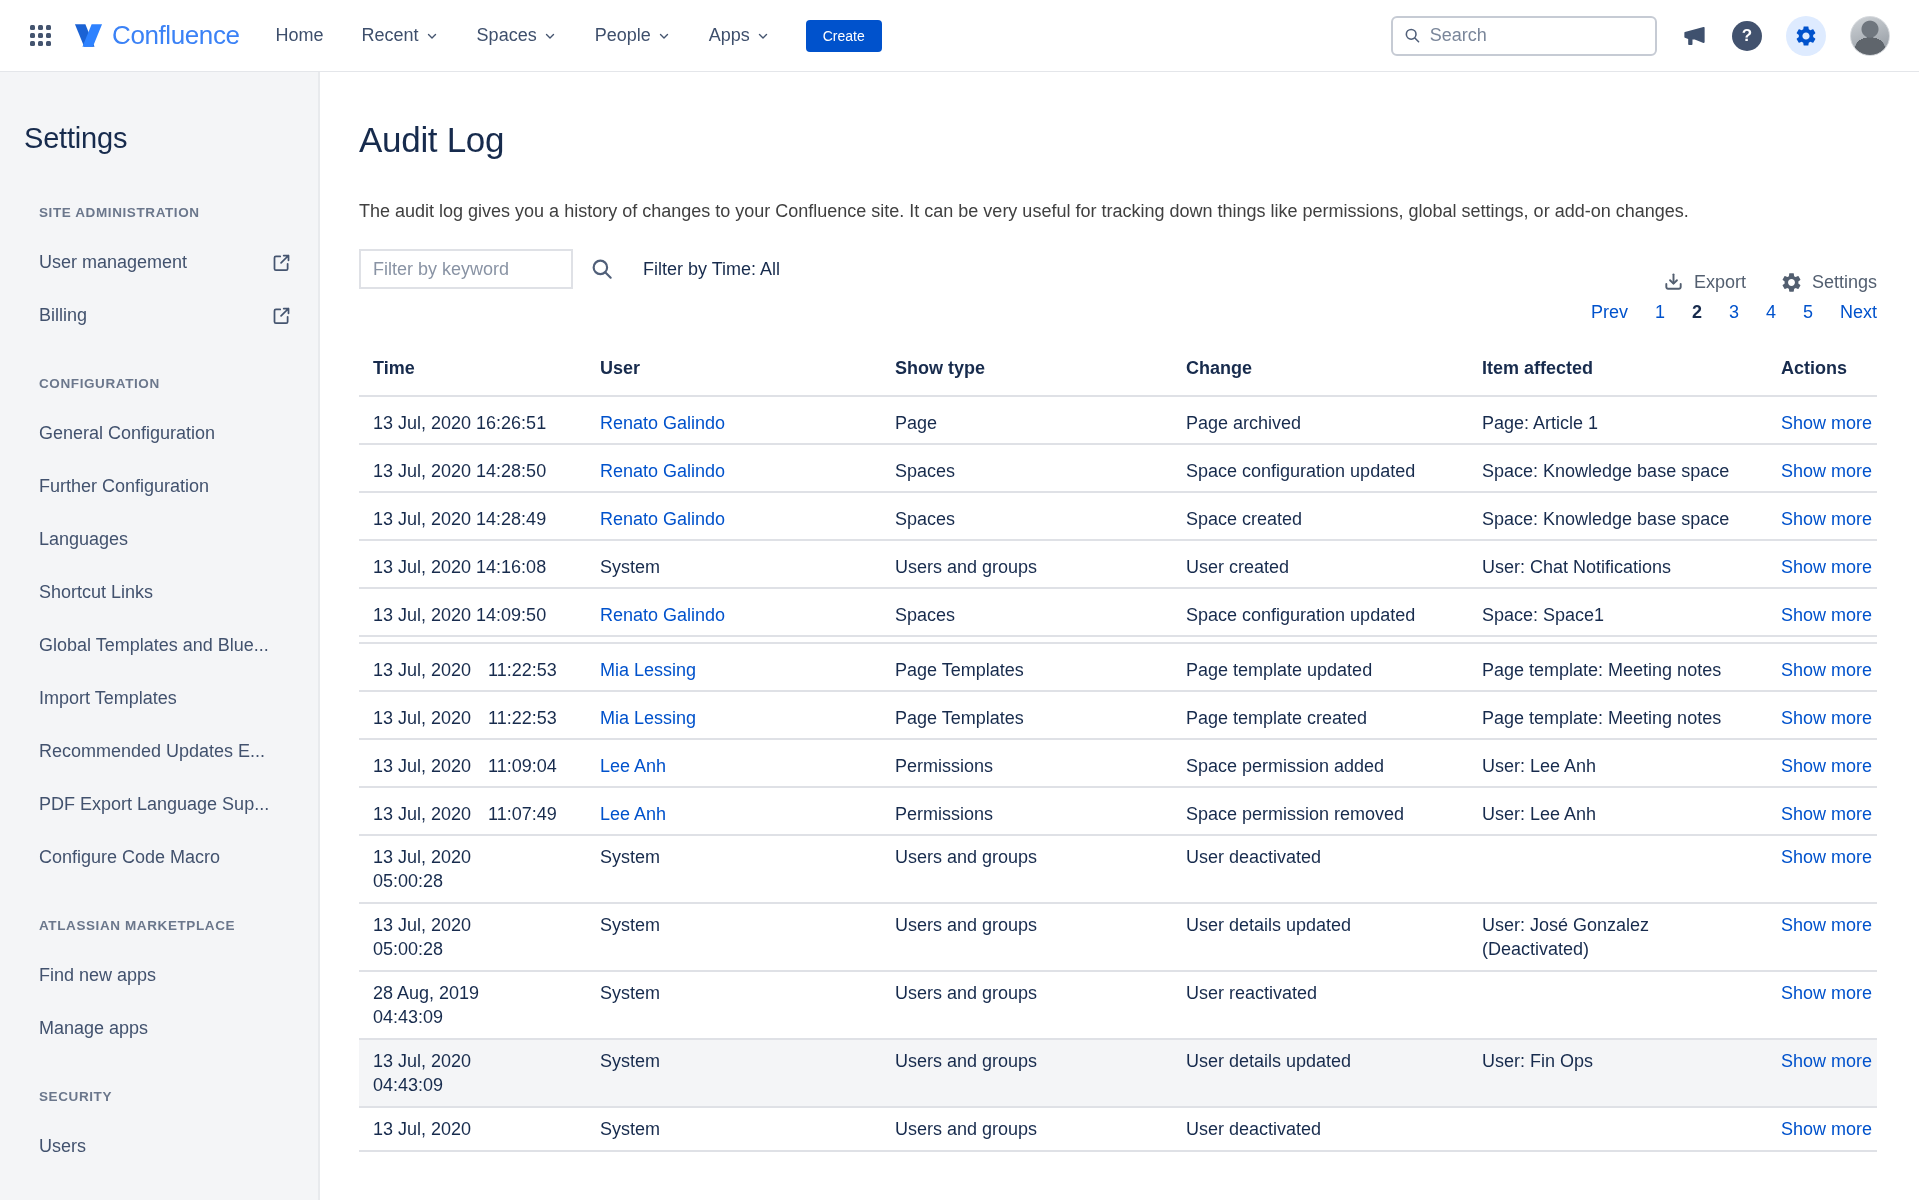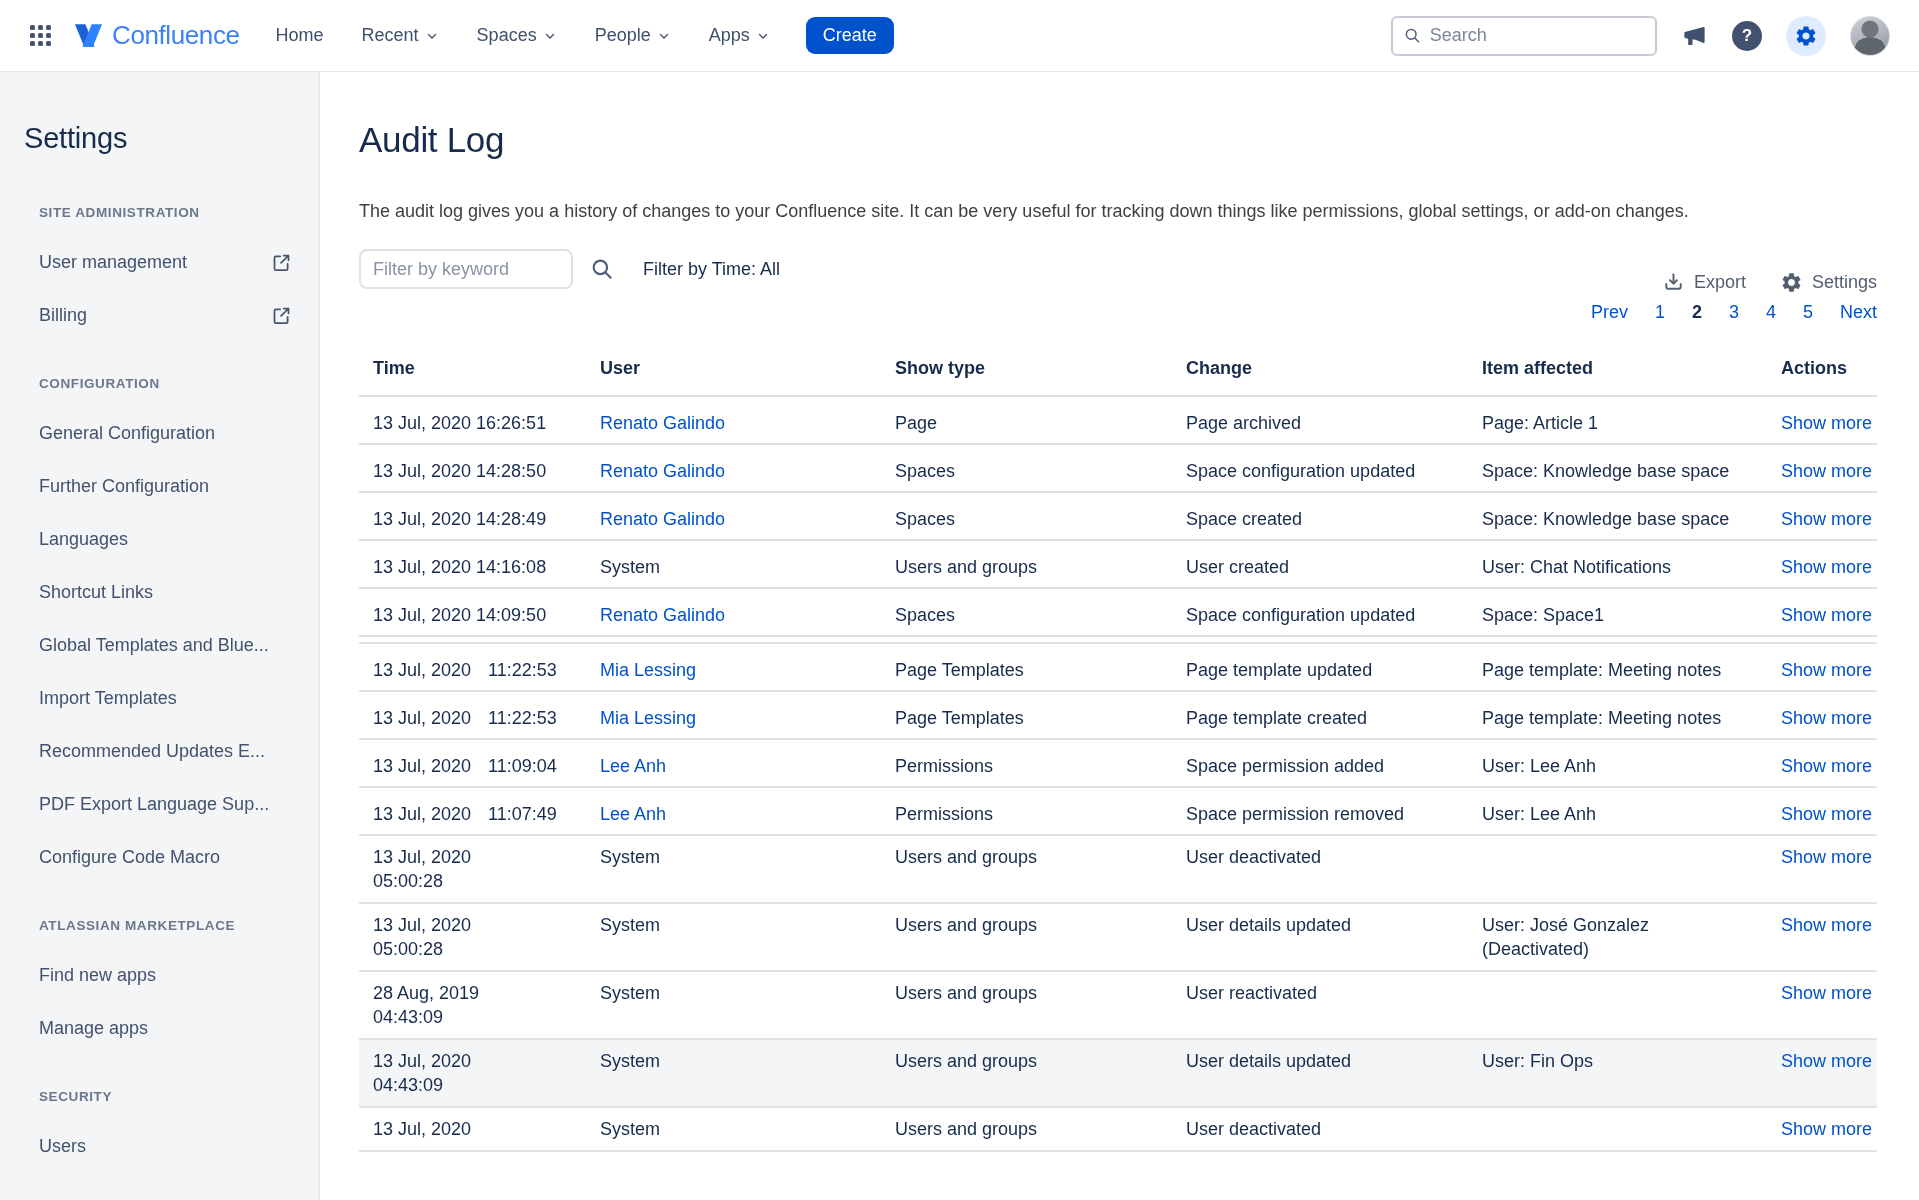--- a/index.html
+++ b/index.html
@@ -14,22 +14,22 @@
     height:72px; background:#fff; border-bottom:1px solid #E4E6EA;
     display:flex; align-items:center; padding:0 29px 0 30px; position:relative; z-index:5;
   }
   .grid-icon { display:grid; grid-template-columns:repeat(3,5px); gap:3px; cursor:pointer; margin-right:22px;}
   .grid-icon i { width:5px; height:5px; background:#44546F; border-radius:1.5px; }
   .logo { display:flex; align-items:center; gap:8px; margin-right:36px; }
   .logo-word { font-size:26px; font-weight:400; color:#3b82f6; letter-spacing:-0.4px; }
   .primary-nav { display:flex; align-items:center; gap:38px; }
   .nav-item { display:flex; align-items:center; gap:6px; font-size:18px; color:#3E4F6C; font-weight:500; cursor:pointer; }
   .create-btn {
-    margin-left:36px; background:#0052CC; color:#fff; border:none; border-radius:9px;
-    font-size:18px; font-weight:500; padding:8px 17px; cursor:pointer;
+    margin-left:36px; background:#0052CC; color:#fff; border:none; border-radius:4px;
+    font-size:14px; font-weight:500; padding:8px 17px; cursor:pointer;
     font-family:inherit;
     text-align:center;
   }
   .topbar-right { margin-left:auto; display:flex; align-items:center; gap:24px; }
   .search-box {
     display:flex; align-items:center; width:266px; height:40px;
     border:2px solid #C6CBD4; border-radius:6px; padding:0 10px; background:#fff;
   }
   .search-box input {
     border:none; outline:none; font-size:18px; color:#172B4D; width:100%;
@@ -67,21 +67,21 @@
     display:flex; align-items:center; justify-content:space-between;
     padding:0 2px 0 15px; margin-top:31px; cursor:pointer;
   }
   .sb-item span { font-size:18px; color:#42526E; line-height:22px; white-space:nowrap; }
   
   .main { position:absolute; left:320px; top:72px; right:0; bottom:0; background:#fff; padding:48px 42px 0 39px; }
   .page-title { font-size:35px; font-weight:500; color:#172B4D; letter-spacing:-0.3px; }
   .page-desc { font-size:18px; color:#404040; margin-top:40px; line-height:22px; }
   .filter-row { display:flex; align-items:center; margin-top:27px; height:40px; }
   .kw-input {
-    width:214px; height:40px; border:2px solid #DFE1E6; border-radius:8px;
+    width:214px; height:40px; border:2px solid #DFE1E6; border-radius:0;
     font-size:18px; color:#172B4D; padding:0 12px; font-family:inherit; outline:none; background:#fff;
   }
   .kw-input::placeholder { color:#8993A4; }
   .kw-search-btn { margin-left:16px; }
   .time-filter { margin-left:28px; font-size:18px; color:#172B4D; cursor:pointer; }
   .tool-group { margin-left:auto; display:flex; align-items:center; gap:34px; }
   .tool-btn { display:flex; align-items:center; gap:9px; background:none; border:none; cursor:pointer;
     font-size:18px; color:#535F70; font-family:inherit; font-weight:500;margin-top:27px;}
   .pagination { display:flex; justify-content:flex-end; align-items:center; gap:27px; margin-top:13px; font-size:18px; }
   .pagination a { color:#0052CC; text-decoration:none; cursor:pointer; }

